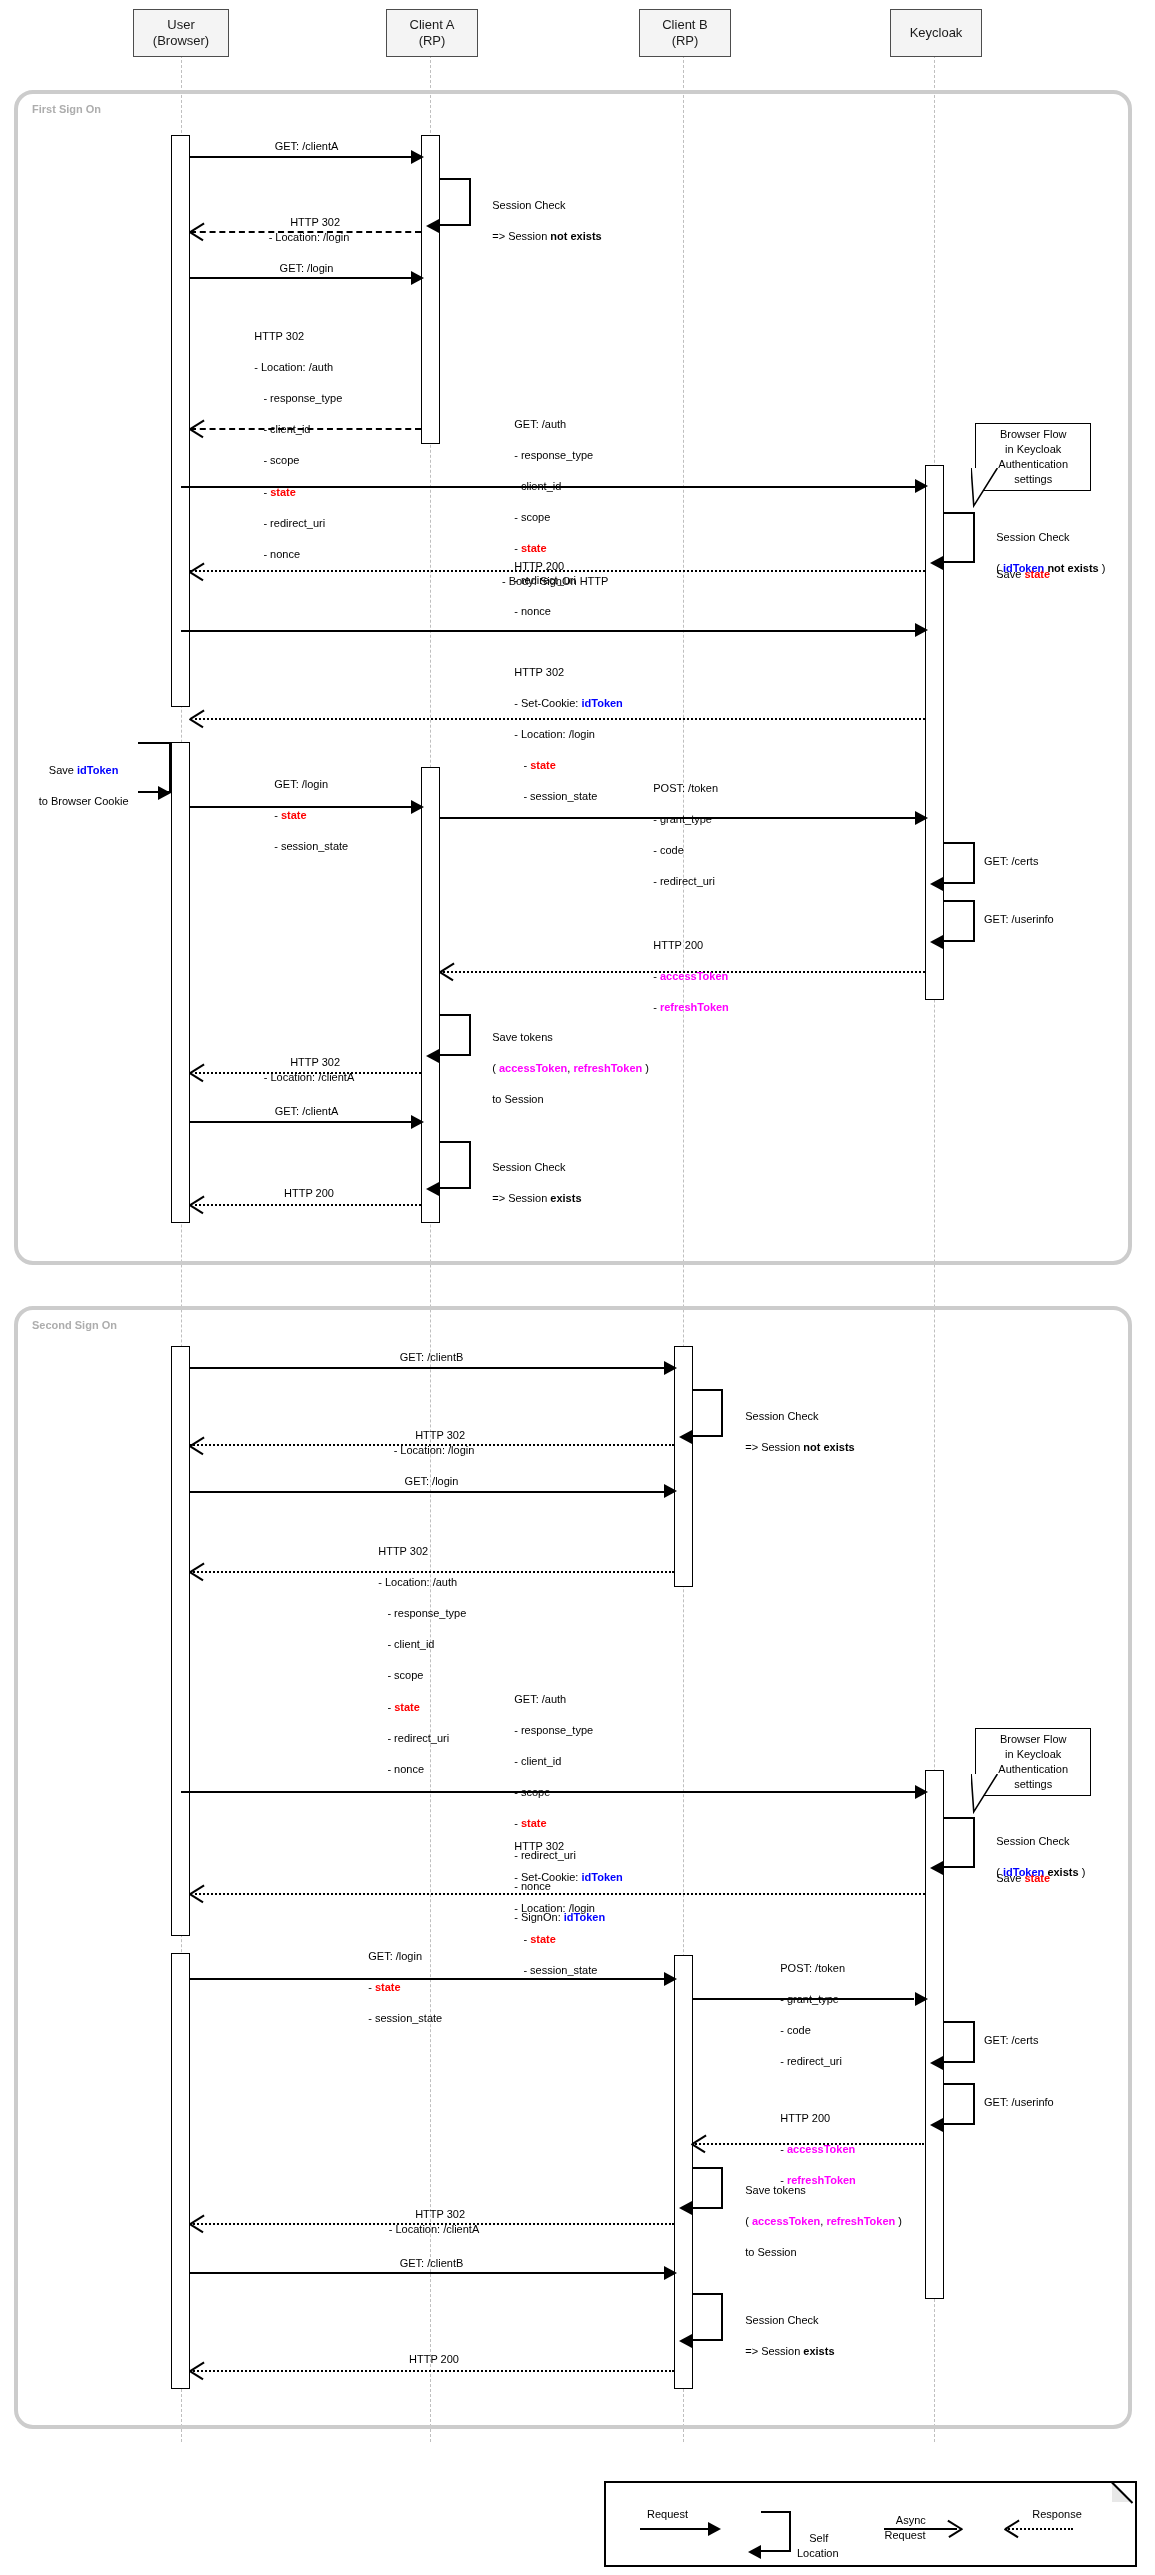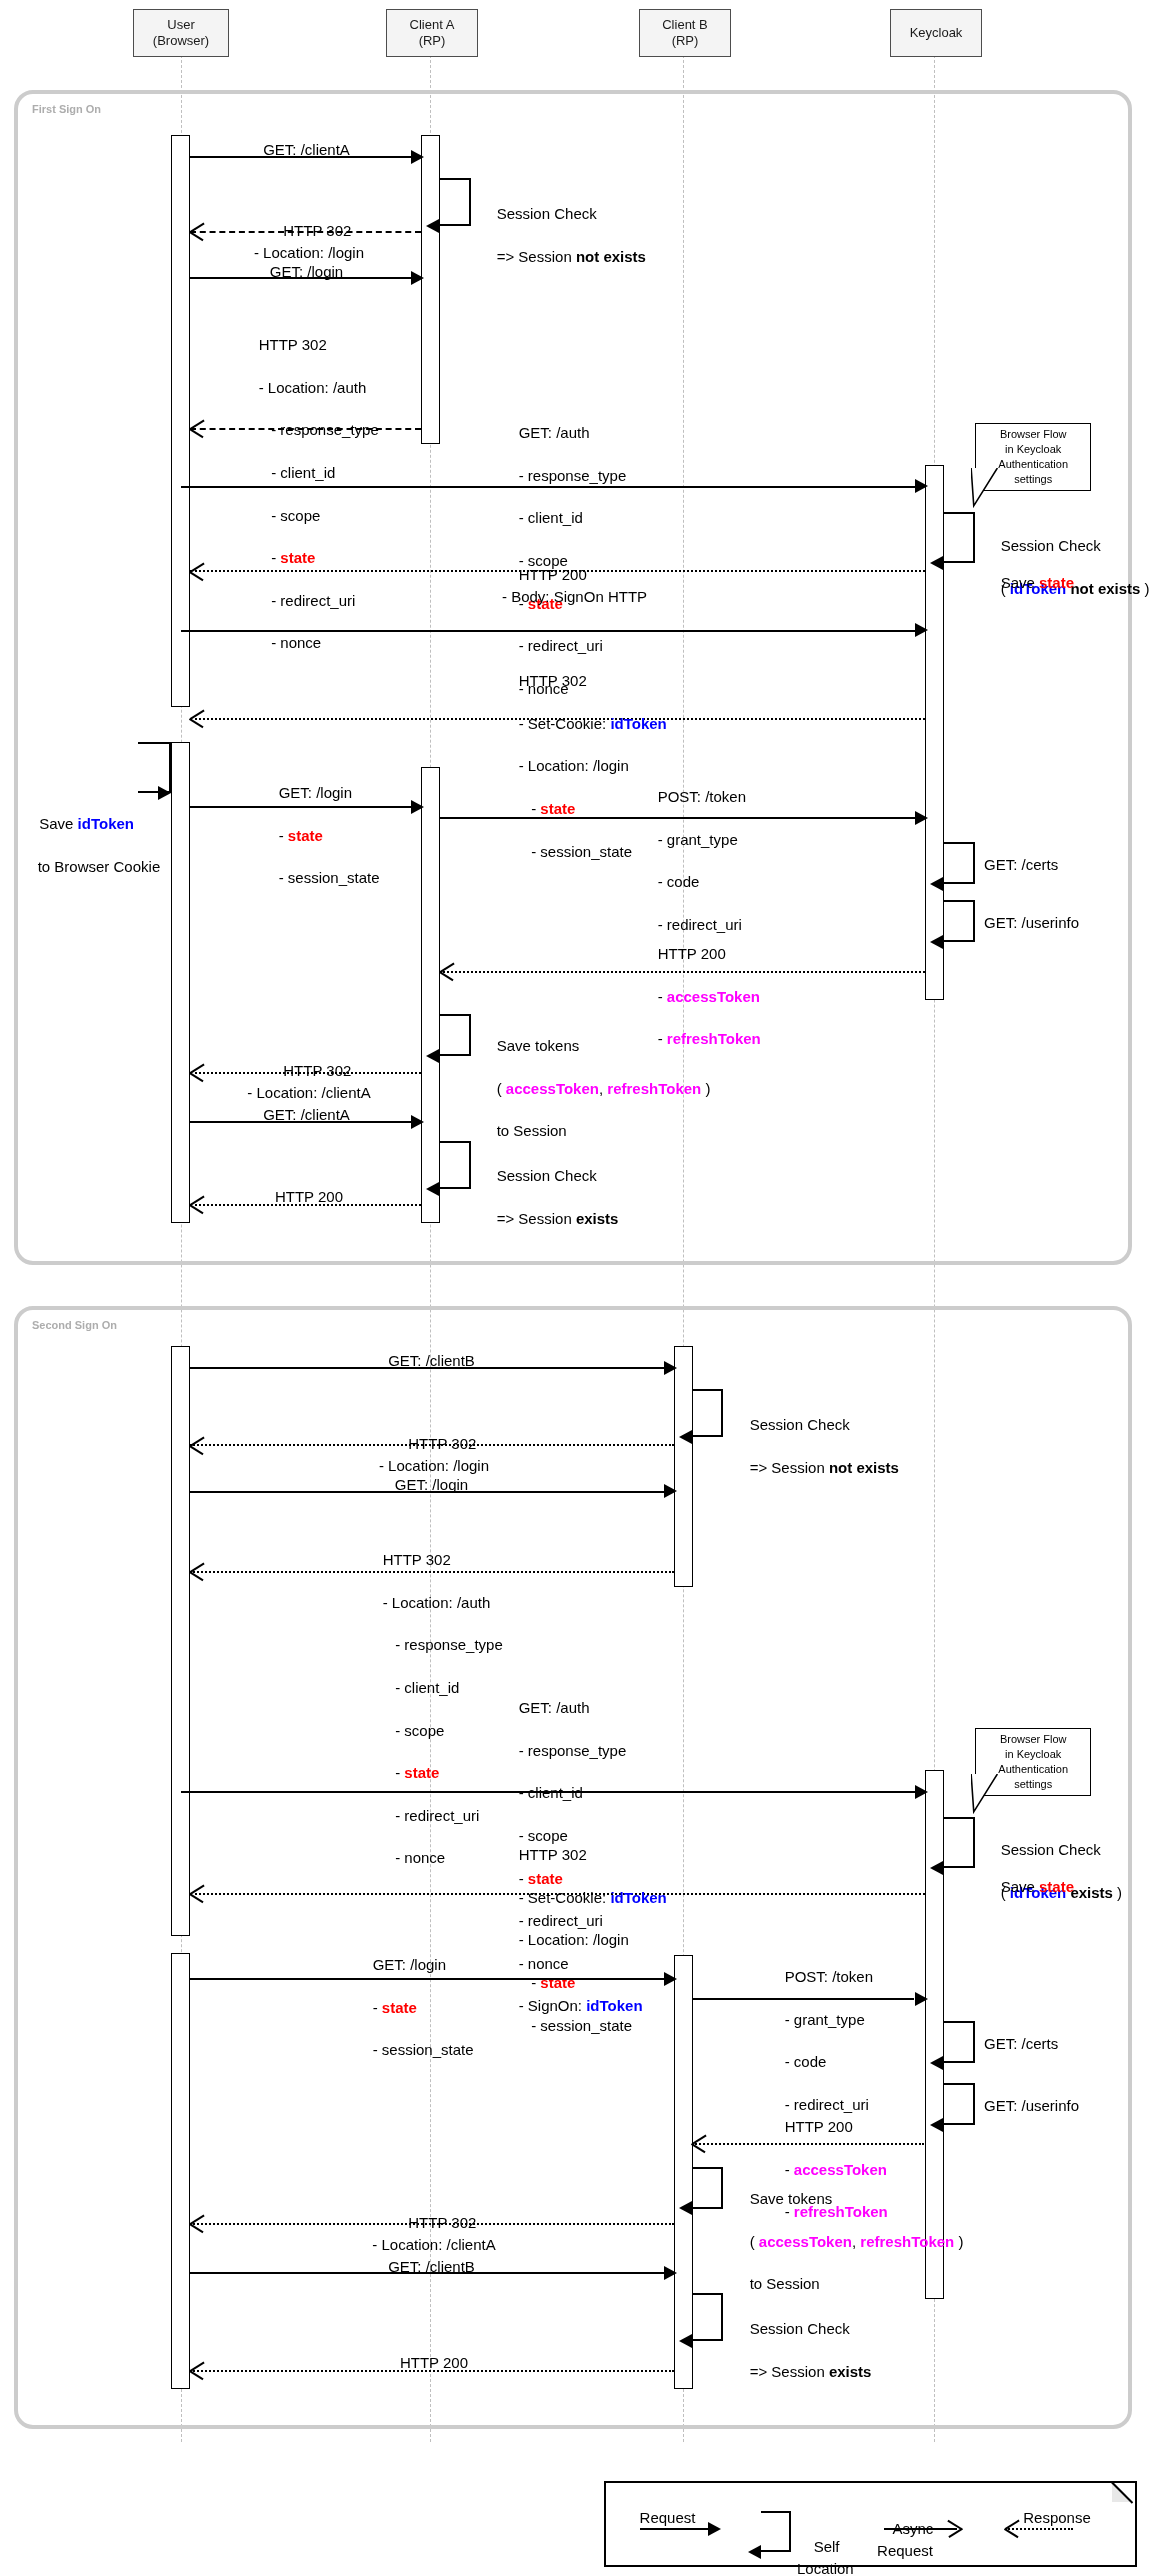--- a/index.html
+++ b/index.html
@@ -39,21 +39,21 @@
   .ah-open-r{position:absolute;width:13.6px;height:15.7px;}
   .ah-open-r:before,.ah-open-r:after{content:"";position:absolute;right:0;top:7.9px;
         width:15.7px;height:0;border-top:2.1px solid #000;transform-origin:100% 0;}
   .ah-open-r:before{transform:rotate(32deg);}
   .ah-open-r:after{transform:rotate(-32deg);}
 
   
   .self{position:absolute;border:2.1px solid #000;border-left:none;box-sizing:border-box;}
 
   
-  .lbl{position:absolute;font-size:15px;color:#000;line-height:1.42;white-space:pre;}
+  .lbl{position:absolute;font-size:11px;color:#000;line-height:1.42;white-space:pre;}
   .lbl.c{text-align:center;}
   .lbl b{font-weight:bold;}
   .red{color:#ff0000;font-weight:bold;}
   .blue{color:#0000ff;font-weight:bold;}
   .magenta{color:#ff00ff;font-weight:bold;}
 
   
   .note{position:absolute;border:1.6px solid #000;background:#fff;
         font-size:11px;text-align:center;line-height:1.35;padding:3.1px 5.2px;color:#000;}
   .note-tail{position:absolute;}
@@ -178,21 +178,21 @@
   <div class="lbl" style="left:502px;top:649px;">
     <span>HTTP 302</span><br>
     <span>- Set-Cookie: </span><span class="blue">idToken</span><br>
     <span>- Location: /login</span><br>
     <span>   - </span><span class="red">state</span><br>
     <span>   - session_state</span>
   </div>
 
   <div class="self" style="left:138px;top:742px;width:33px;height:51px;"></div>
   <div class="ah-r" style="left:158px;top:786px;"></div>
-  <div class="lbl" style="left:21px;top:792px;width:113px;text-align:right;">
+  <div class="lbl" style="left:21px;top:747px;width:113px;text-align:center;">
     <span>Save </span><span class="blue">idToken</span><br>
     <span>to Browser Cookie</span>
   </div>
 
   <div class="msg" style="left:190px;top:806px;width:221px;"></div>
   <div class="ah-r" style="left:411px;top:800px;"></div>
   <div class="lbl" style="left:262px;top:761px;">
     <span>GET: /login</span><br>
     <span>- </span><span class="red">state</span><br>
     <span>- session_state</span>

